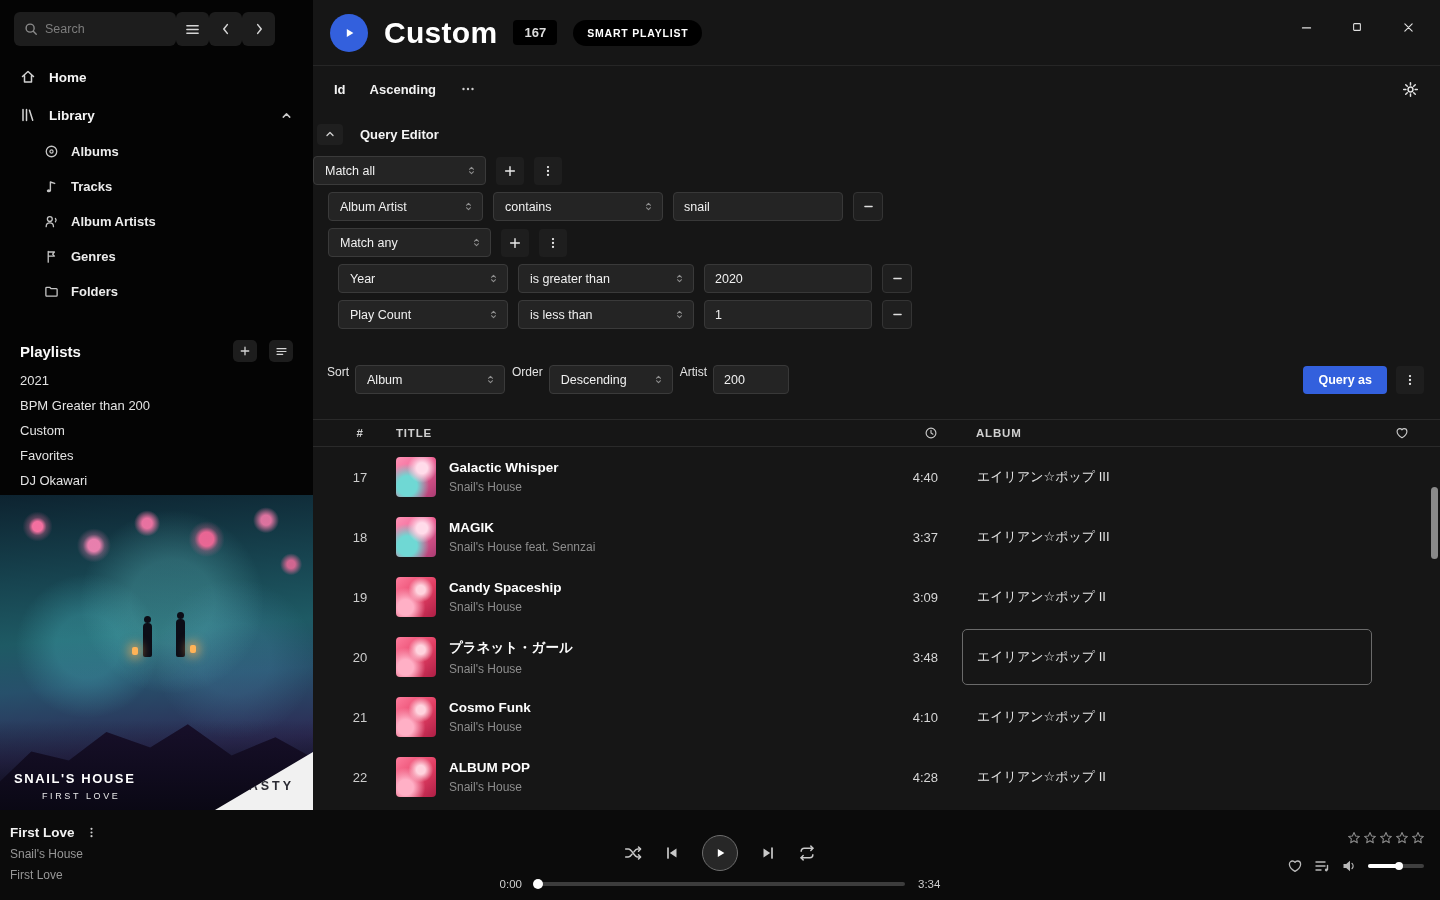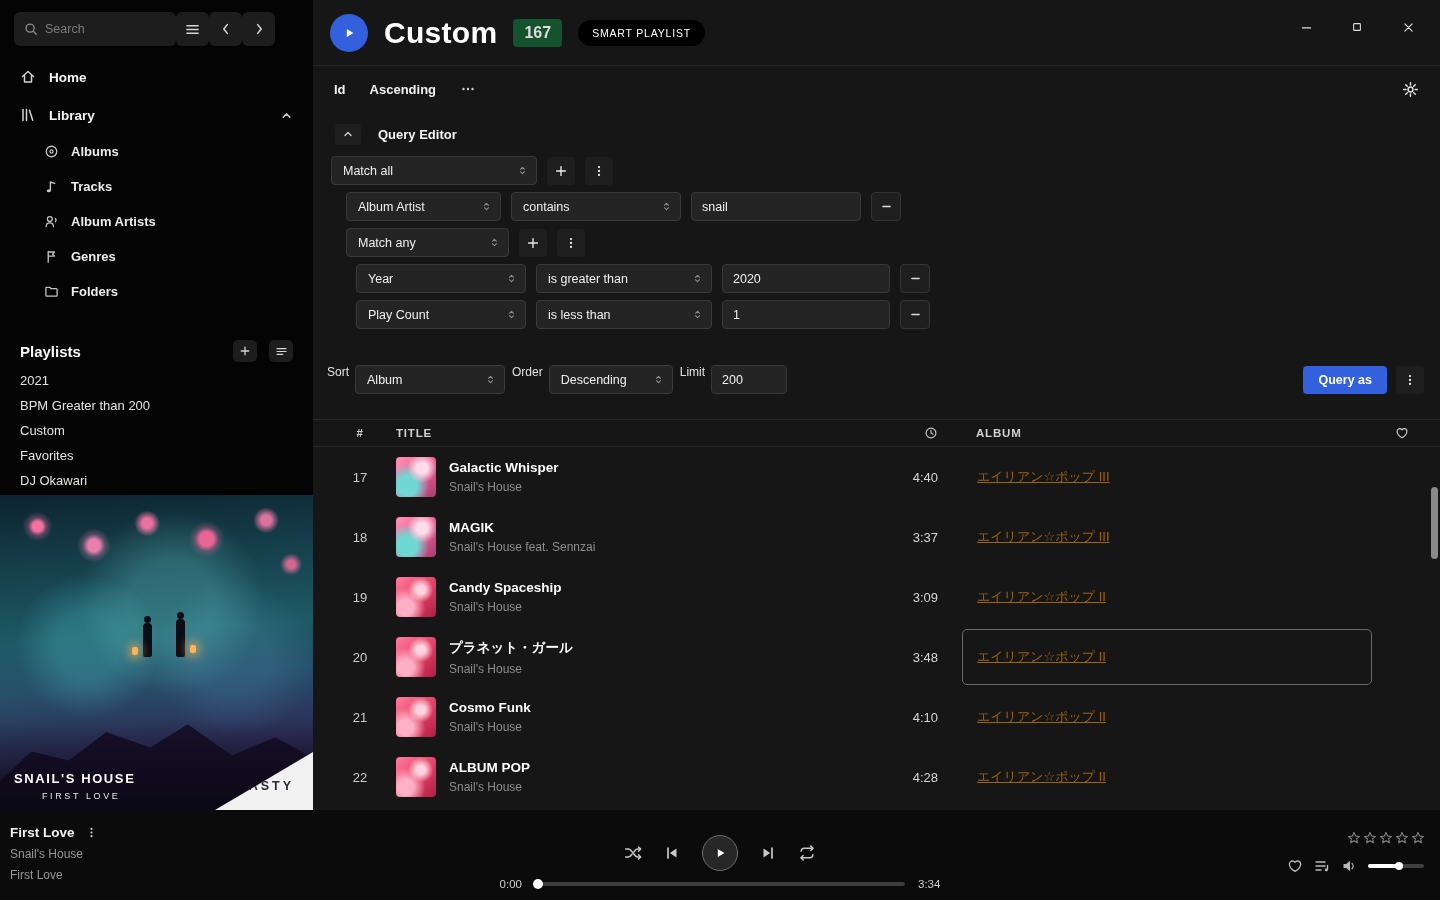--- a/index.html
+++ b/index.html
@@ -63,41 +63,41 @@
   .art-artist { position:absolute; left:14px; bottom:24px; font-size:13px; font-weight:bold; letter-spacing:1.6px; color:#ffffff; }
   .art-title  { position:absolute; left:42px; bottom:9px; font-size:9px; letter-spacing:2.6px; color:#e9e9e9; }
   .art-wedge { position:absolute; right:0; bottom:0; width:98px; height:58px; background:#f1f1f1; clip-path:polygon(100% 0, 0 100%, 100% 100%); }
   .art-wedge span { position:absolute; left:24px; bottom:17px; font-size:12.5px; font-weight:bold; letter-spacing:3px; color:#2b2b33; }
 
   
   .main { flex:1; background:#161616; display:flex; flex-direction:column; position:relative; min-width:0; }
   .main-header { height:66px; display:flex; align-items:center; gap:16px; padding:0 15px 0 17px; border-bottom:1px solid #262626; flex-shrink:0; }
   .play-circle { width:38px; height:38px; border-radius:50%; background:var(--accent); display:flex; align-items:center; justify-content:center; color:#fff; flex-shrink:0; }
   .page-title { font-size:30px; font-weight:bold; letter-spacing:.3px; }
-  .count-badge { background:#14532d; color:#dcdcdc; font-size:16px; font-weight:bold; padding:5px 11px; border-radius:4px; }
-  .smart-badge { background:#000; color:#fff; font-size:10.5px; font-weight:normal; letter-spacing:.8px; padding:7px 14px; border-radius:13px; }
+  .count-badge { background:#000000; color:#dcdcdc; font-size:13px; font-weight:bold; padding:5px 11px; border-radius:4px; }
+  .smart-badge { background:#000; color:#fff; font-size:10.5px; font-weight:bold; letter-spacing:.8px; padding:7px 14px; border-radius:13px; }
   .win-controls { margin-left:auto; display:flex; align-items:center; gap:33px; padding-right:8px; color:#e0e0e0; align-self:flex-start; margin-top:18px; }
   .win-btn { width:18px; height:18px; display:flex; align-items:center; justify-content:center; }
 
   .toolbar { height:46px; display:flex; align-items:center; gap:24px; padding:0 21px; flex-shrink:0; }
   .toolbar .sort-chip { font-size:13px; font-weight:bold; color:#f2f2f2; cursor:pointer; }
   .toolbar .dots { color:#cfcfcf; cursor:pointer; }
   .toolbar .gear { margin-left:auto; color:#e3e3e3; cursor:pointer; }
 
-  .query-editor { padding-left:18px; flex-shrink:0; }
+  .query-editor { padding-left:0; flex-shrink:0; }
   .qe-head { height:44px; display:flex; align-items:center; gap:17px; padding-left:4px; }
   .qe-collapse { width:26px; height:21px; border-radius:4px; background:#1f1f1f; display:flex; align-items:center; justify-content:center; color:#cfcfcf; }
   .qe-title { font-size:13px; font-weight:bold; color:#f5f5f5; }
   .qe-row { display:flex; align-items:center; gap:10px; margin-bottom:7px; }
   .qe-row.indent1 { margin-left:15px; }
   .qe-row.indent2 { margin-left:25px; }
   .select { height:29px; background:#242424; border:1px solid #3a3a3a; border-radius:4px; display:flex; align-items:center; justify-content:space-between; gap:8px; padding:0 8px 0 11px; font-size:12.5px; color:#f0f0f0; cursor:pointer; }
   .select .caret { color:#8f8f8f; }
   .text-input { height:29px; background:#242424; border:1px solid #383838; border-radius:4px; padding:0 10px; font-size:12.5px; color:#f0f0f0; }
-  .w173{width:206px}.w163{width:163px}.w155{width:155px}.w170{width:170px}.w165{width:176px}.w168{width:168px}.w150{width:150px}.w124{width:124px}.w76{width:76px}
+  .w173{width:173px}.w163{width:163px}.w155{width:155px}.w170{width:170px}.w165{width:176px}.w168{width:168px}.w150{width:150px}.w124{width:124px}.w76{width:76px}
   .ghost-btn { width:28px; height:28px; border-radius:4px; background:#1e1e1e; display:flex; align-items:center; justify-content:center; color:#eaeaea; }
   .minus-btn { width:30px; height:29px; border-radius:4px; background:#1f1f1f; border:1px solid #343434; display:flex; align-items:center; justify-content:center; color:#dedede; }
 
   .qe-meta { display:flex; align-items:flex-end; gap:7px; padding:29px 16px 12px 14px; flex-shrink:0; }
   .meta-group { display:flex; flex-direction:row; gap:6px; }
   .meta-label { font-size:12px; color:#e2e2e2; }
   .meta-right { margin-left:auto; display:flex; align-items:center; gap:9px; }
   .save-btn { height:28px; padding:0 15px; border-radius:4px; background:var(--accent); color:#fff; font-size:12.5px; font-weight:bold; }
 
   
@@ -119,21 +119,21 @@
       linear-gradient(135deg,#ff93b6,#ef6295 48%,#a93a72); }
   .art-a2 { background:
       radial-gradient(circle at 62% 32%, #ffd3de 0 12%, transparent 34%),
       radial-gradient(circle at 24% 76%, #ffb0c6 0 18%, transparent 46%),
       linear-gradient(135deg,#ff7d9e,#e23e63 56%,#ad1e45); }
   .tt { display:flex; flex-direction:column; gap:5px; min-width:0; }
   .t-title { font-size:13.5px; font-weight:bold; color:#fdfdfd; white-space:nowrap; overflow:hidden; text-overflow:ellipsis; }
   .t-artist { font-size:12px; color:#8d8d8d; white-space:nowrap; cursor:pointer; }
   .cell-dur { display:flex; justify-content:flex-end; padding-right:10px; font-size:13px; color:#d6d6d6; }
   .cell-album { display:flex; height:100%; min-width:0; }
-  .album-box { flex:1; margin:2px 12px 2px 14px; padding-left:14px; display:flex; align-items:center; border:1px solid transparent; border-radius:5px; font-size:13px; color:#a16207; white-space:nowrap; overflow:hidden; cursor:pointer;text-decoration:underline; }
+  .album-box { flex:1; margin:2px 12px 2px 14px; padding-left:14px; display:flex; align-items:center; border:1px solid transparent; border-radius:5px; font-size:13px; color:#e5e5e5; white-space:nowrap; overflow:hidden; cursor:pointer; }
   .album-box.focused { border-color:#6a6a6a; }
   .v-thumb { position:absolute; right:2px; top:487px; width:7px; height:72px; border-radius:4px; background:#8a8a8a; }
 
   
   .playerbar { height:90px; background:#0b0b0b; position:relative; flex-shrink:0; }
   .pb-left { position:absolute; left:10px; top:15px; display:flex; flex-direction:column; gap:7px; }
   .pb-title-row { display:flex; align-items:center; gap:10px; }
   .pb-song { font-size:13.5px; font-weight:bold; color:#f2f2f2; cursor:pointer; }
   .pb-kebab { color:#cfcfcf; }
   .pb-sub { font-size:12px; color:#979797; cursor:pointer; }
@@ -521,21 +521,21 @@
           <div class="select w124">
             <span>Descending</span>
             <span class="icon caret">
               <svg width="11" height="11" viewBox="0 0 16 16">
                   <path d="M5 6.2L8 3.3l3 2.9M5 9.8l3 2.9 3-2.9" fill="none" stroke="currentColor" stroke-width="1.5" stroke-linecap="round" stroke-linejoin="round"></path>
                 </svg>
             </span>
           </div>
         </div>
         <div class="meta-group">
-          <span class="meta-label">Limit</span>
+          <span class="meta-label">Artist</span>
           <input class="text-input w76" value="200" style="">
         </div>
         <div class="meta-right">
           <button class="save-btn">Query as</button>
           <button class="ghost-btn">
             <span class="icon">
               <svg width="14" height="14" viewBox="0 0 16 16">
                   <circle cx="8" cy="3.5" r="1.3" fill="currentColor"></circle>
                   <circle cx="8" cy="8" r="1.3" fill="currentColor"></circle>
                   <circle cx="8" cy="12.5" r="1.3" fill="currentColor"></circle>

